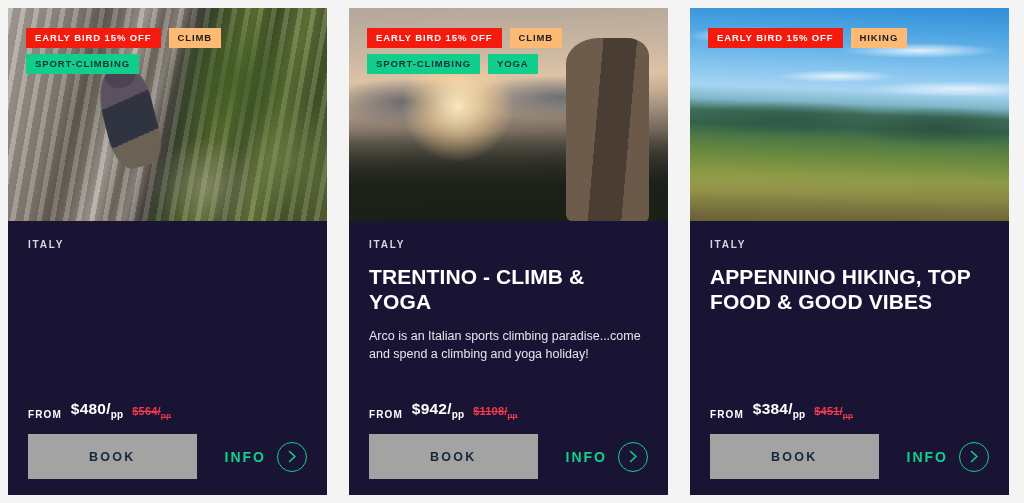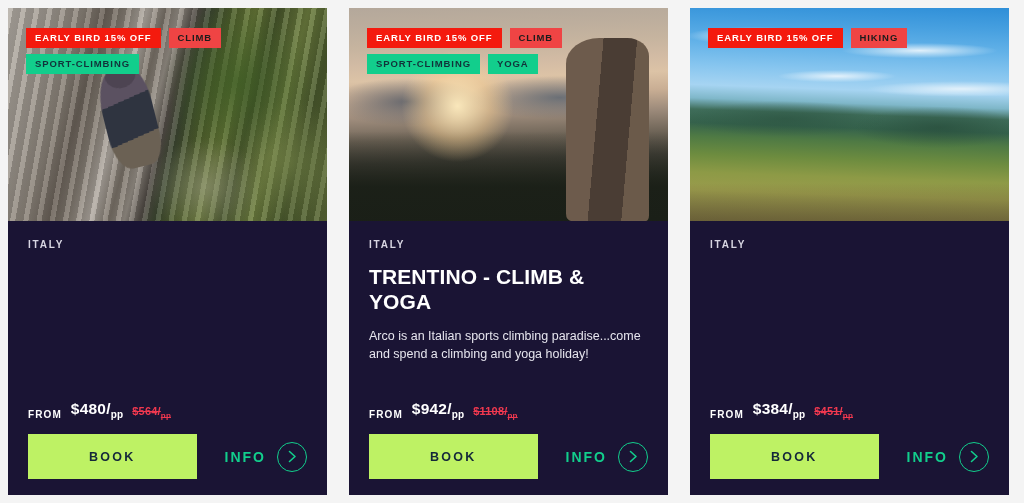--- a/index.html
+++ b/index.html
@@ -145,21 +145,21 @@
   .badge {
     font-size: 9.5px;
     font-weight: bold;
     letter-spacing: .9px;
     padding: 4px 9px 4px 9px;
     line-height: 12px;
     white-space: nowrap;
     font-family: "Liberation Sans", sans-serif;
   }
   .badge-deal  { background: #f41a0e; color: #ffffff; }
-  .badge-sport { background: #ef4444; color: #1c1c1c; }
+  .badge-sport { background: #fdba74; color: #1c1c1c; }
   .badge-green { background: #12ce8c; color: #12323a; }
 
   
   .card-body {
     flex: 1 1 auto;
     padding: 18px 20px 16px 20px;
     display: flex;
     flex-direction: column;
     color: #ffffff;
   }
@@ -220,21 +220,21 @@
   }
   .price-old .unit { font-size: 8px; vertical-align: sub; }
 
   
   .actions {
     display: flex;
     align-items: center;
     gap: 6px;
   }
   .book-btn {
-    background: #bef264;
+    background: #a3a3a3;
     color: #15283a;
     border: none;
     width: 173px;
     height: 45px;
     font-size: 12.5px;
     font-weight: bold;
     letter-spacing: 2.2px;
     cursor: pointer;
     font-family: "Liberation Sans", sans-serif;
   }
@@ -336,20 +336,21 @@
   <div class="card">
     <div class="card-media">
       <div class="photo photo-sky-ridge" aria-label="blue-sky-over-green-mountain-ridge"></div>
       <div class="badges">
           <span class="badge badge-deal">EARLY BIRD 15% OFF</span>
           <span class="badge badge-sport">HIKING</span>
         </div>
     </div>
     <div class="card-body">
       <div class="country">ITALY</div>
+      <div class="title">APPENNINO HIKING, TOP FOOD &amp; GOOD VIBES</div>
       <div class="spacer"></div>
       <div class="price-row">
         <span class="from-label">FROM</span>
         <span class="price-now">$384/<span class="unit">pp</span></span>
         <span class="price-old">$451/<span class="unit">pp</span></span>
       </div>
       <div class="actions">
         <button class="book-btn">BOOK</button>
         <button class="info-btn">
           <span class="info-label">INFO</span>

